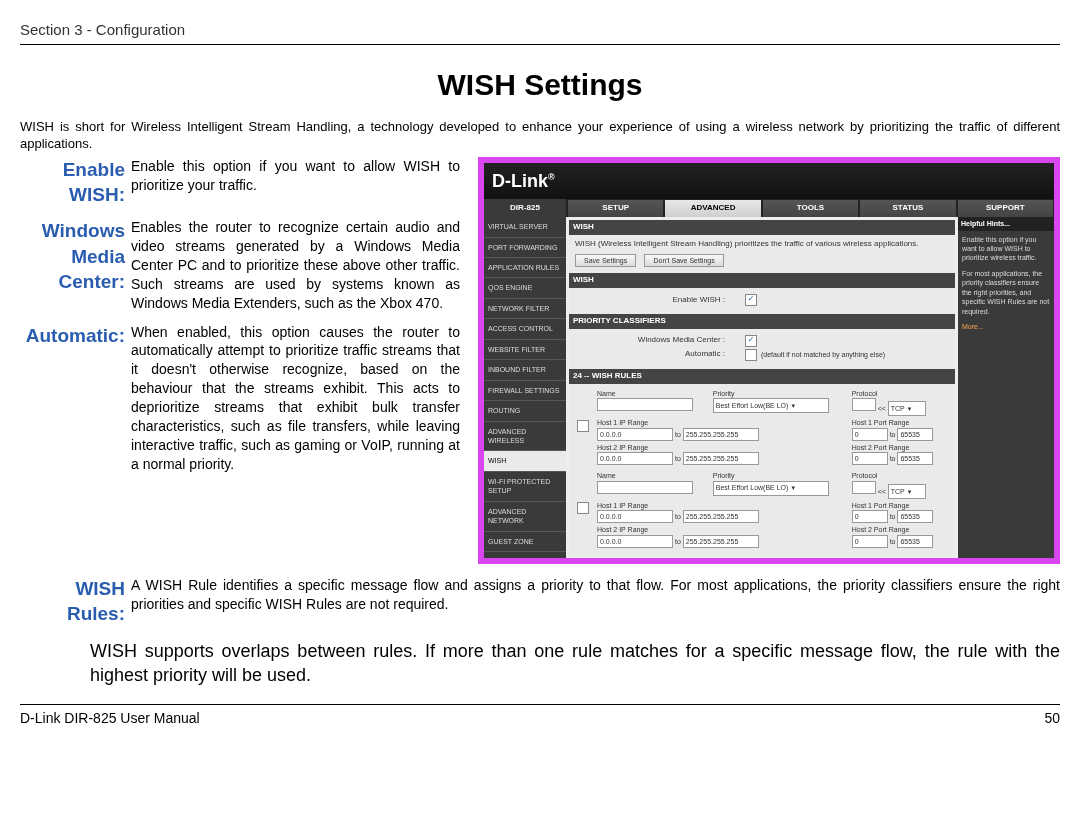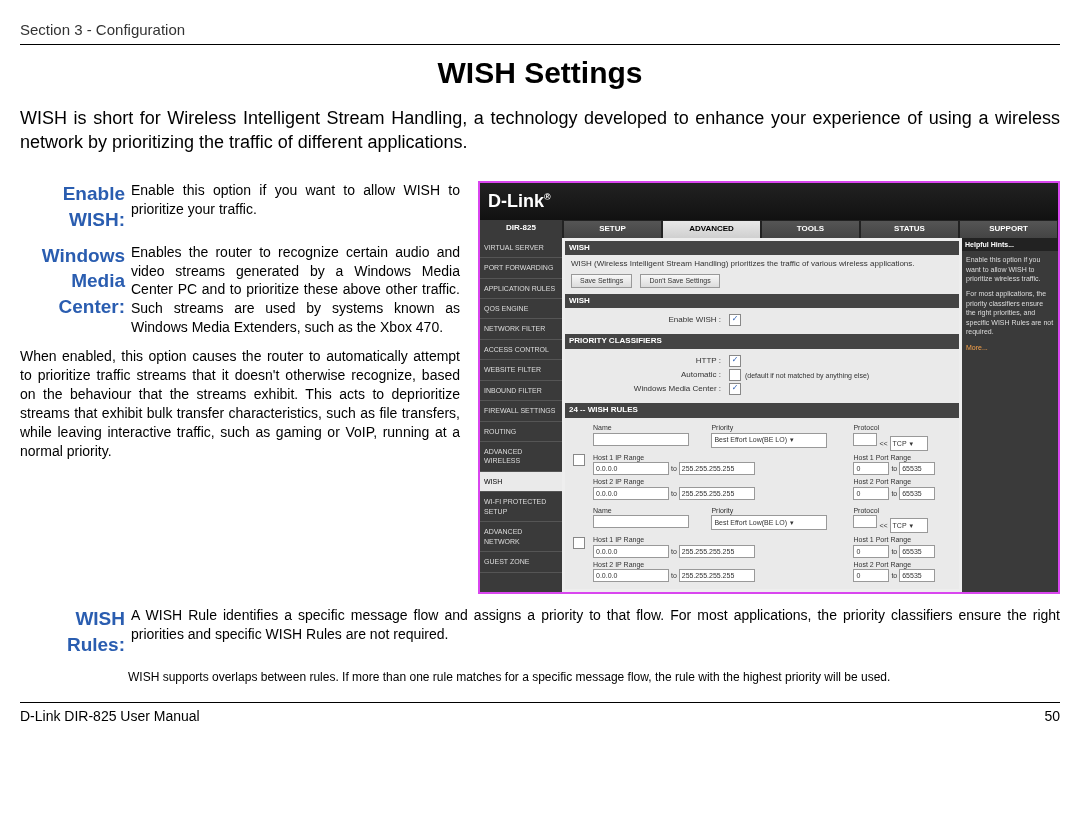--- a/index.html
+++ b/index.html
@@ -14,25 +14,25 @@
     border-bottom: 1px solid #000;
     padding-bottom: 4px;
     margin-bottom: 8px;
     font-size: 15px;
     color: #333;
   }
   .page-title {
     text-align: center;
     font-size: 30px;
     font-weight: bold;
-    margin: 8px 0 12px 0;
+    margin: 20px 0 12px 0;
   }
   .intro {
-    font-size: 18px;
-    margin-bottom: 27px;
+    font-size: 13px;
+    margin-bottom: 4px;
     text-align: justify;
   }
   .columns {
     display: flex;
     gap: 18px;
   }
   .left {
     flex: 0 0 440px;
   }
   .right {
@@ -57,28 +57,28 @@
   }
   .wide-def {
     display: flex;
     margin-top: 12px;
     text-align: justify;
   }
   .wide-def .term { flex: 0 0 105px; }
   .wide-def .desc { flex: 1; font-size: 14px; }
   .wide-extra {
     margin-top: 12px;
-    margin-left: 108px;
-    font-size: 12px;
+    margin-left: 70px;
+    font-size: 18px;
     text-align: justify;
   }
 
   
   .router {
-    border: 2px solid #d946ef;
+    border: 6px solid #d946ef;
     background: #84cc16;
     font-family: Verdana, Arial, sans-serif;
     font-size: 8px;
     color: #333;
   }
   .brand-bar {
     background: linear-gradient(#222, #111);
     color: #fff;
     padding: 6px 8px;
     font-size: 18px;
@@ -156,21 +156,21 @@
   .btn {
     display:inline-block;
     background: linear-gradient(#f8f8f8,#dcdcdc);
     border:1px solid #999;
     padding: 1px 8px;
     font-size: 7px;
     margin-right: 6px;
     cursor: pointer;
   }
   .field-row { display:flex; align-items:center; margin:2px 0; }
-  .field-label { width: 150px; text-align:right; padding-right:8px; font-size:8px; }
+  .field-label { width: 150px; text-align:right; padding-right:20px; font-size:8px; }
   .cb { width:10px;height:10px; border:1px solid #888; display:inline-block; background:#fff; text-align:center; line-height:8px; font-size:8px; color:#2a5db0;}
   .cb.checked::after { content:"✓"; }
   .defnote { margin-left:4px; font-size:7px; color:#333;}
   .rules-table { width:100%; border-collapse: collapse; }
   .rules-table td { padding:1px 2px; font-size:7px; vertical-align: top;}
   .inp {
     background:#fff;border:1px solid #999;height:11px;display:inline-block;
     font-size:7px;padding:0 2px;line-height:11px;
   }
   .sel {
@@ -202,20 +202,21 @@
   <div class="left" id="defs">
       <div class="def">
         <div class="term">Enable WISH:</div>
         <div class="desc">Enable this option if you want to allow WISH to prioritize your traffic.</div>
       </div>
       <div class="def">
         <div class="term">Windows Media Center:</div>
         <div class="desc">Enables the router to recognize certain audio and video streams generated by a Windows Media Center PC and to prioritize these above other traffic. Such streams are used by systems known as Windows Media Extenders, such as the Xbox 470.</div>
       </div>
       <div class="def">
+        <div class="term">Automatic:</div>
         <div class="desc">When enabled, this option causes the router to automatically attempt to prioritize traffic streams that it doesn't otherwise recognize, based on the behaviour that the streams exhibit. This acts to deprioritize streams that exhibit bulk transfer characteristics, such as file transfers, while leaving interactive traffic, such as gaming or VoIP, running at a normal priority.</div>
       </div>
     </div>
   <div class="right">
     <div class="router">
       <div class="brand-bar">
         <span>D-Link</span><span class="reg">®</span>
       </div>
       <div class="tab-row">
         <div class="model-cell">DIR-825</div>
@@ -257,31 +258,27 @@
           <div class="panel-title">WISH</div>
           <div class="panel-body">
             <div class="field-row">
               <span class="field-label">Enable WISH :</span>
               <span class="cb checked"></span>
             </div>
           </div>
           <div class="panel-title">PRIORITY CLASSIFIERS</div>
           <div class="panel-body">
             <div class="field-row">
-              <span class="field-label">HTTP :</span>
+              <span class="field-label">Windows Media Center :</span>
               <span class="cb checked"></span>
             </div>
             <div class="field-row">
               <span class="field-label">Automatic :</span>
               <span class="cb"></span>
               <span class="defnote">(default if not matched by anything else)</span>
-            </div>
-            <div class="field-row">
-              <span class="field-label">Windows Media Center :</span>
-              <span class="cb checked"></span>
             </div>
           </div>
           <div class="panel-title">24 -- WISH RULES</div>
           <div class="panel-body" id="rules-body">
   <table class="rules-table">
     <tbody>
                   <tr>
       <td class="row-cb-cell" rowspan="3"><span class="small-cb"></span></td>
       <td>
         <div class="hdr">Name</div>

